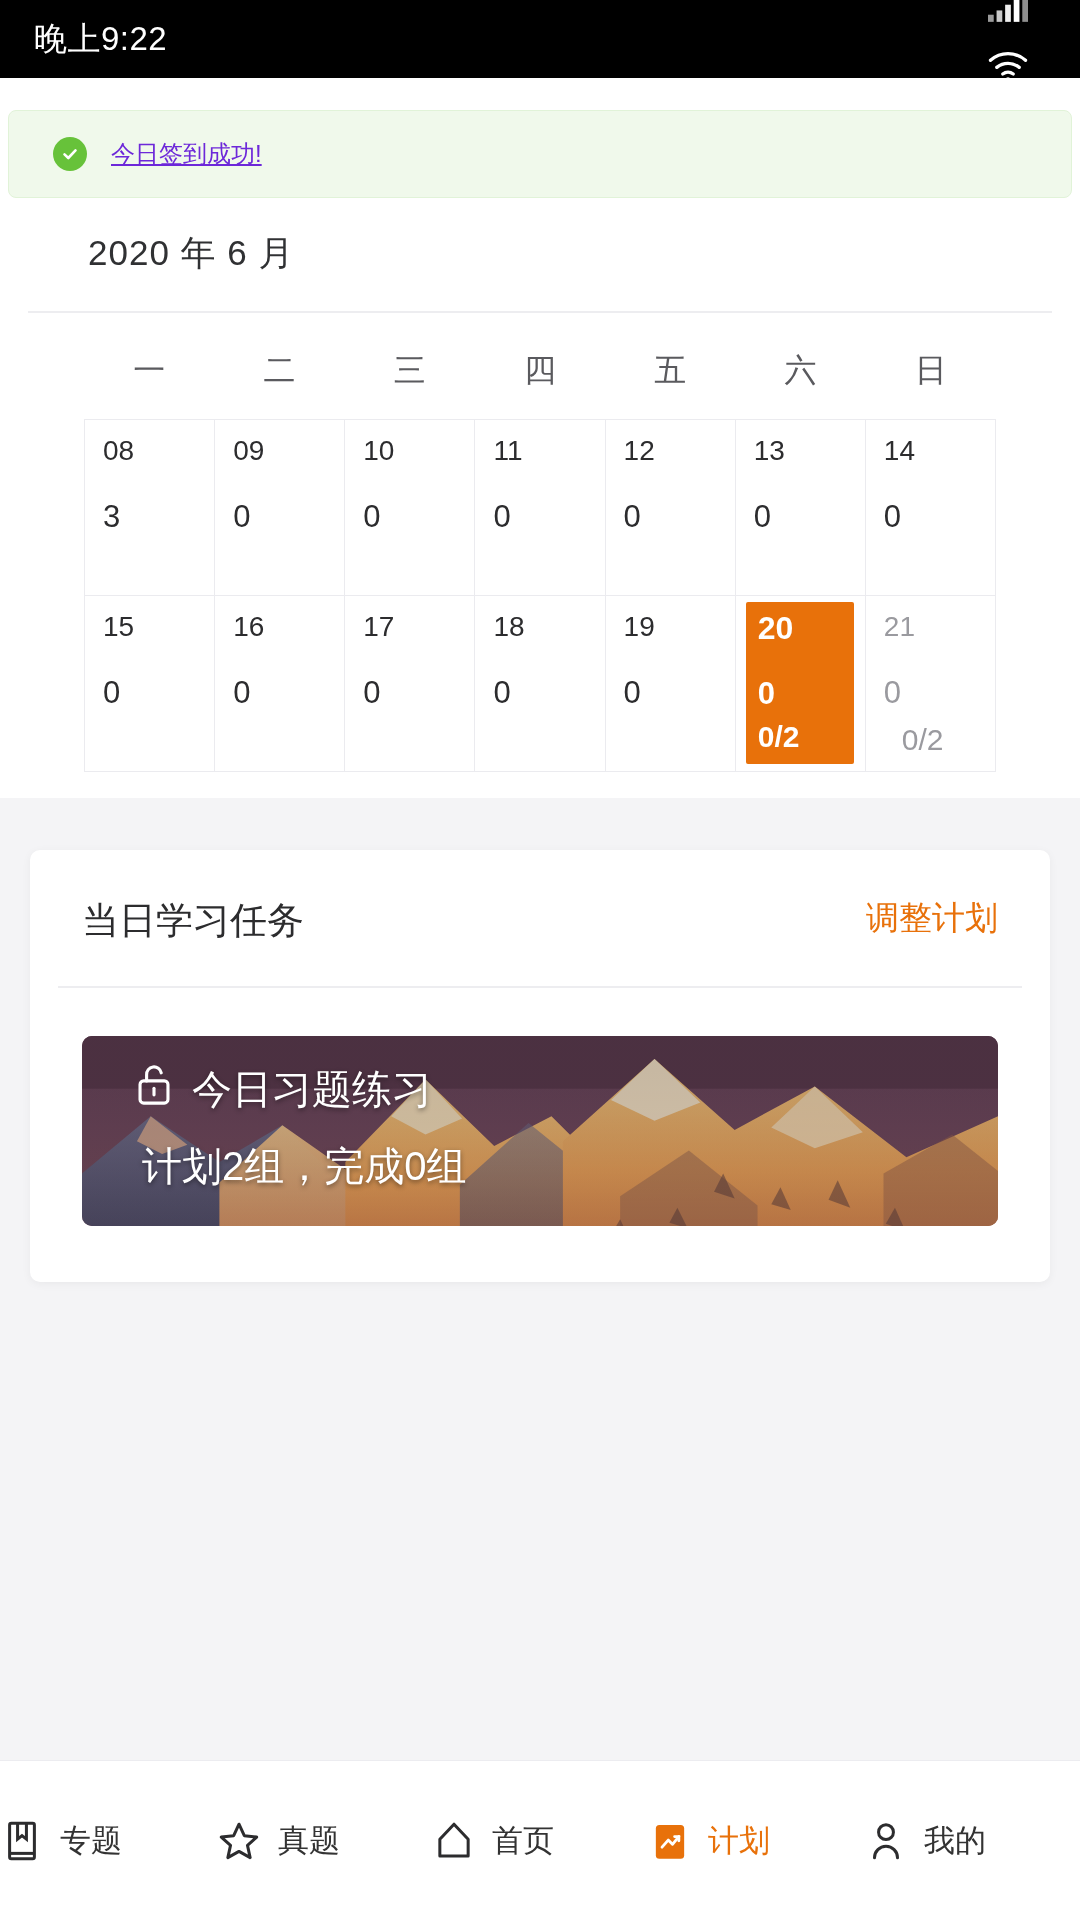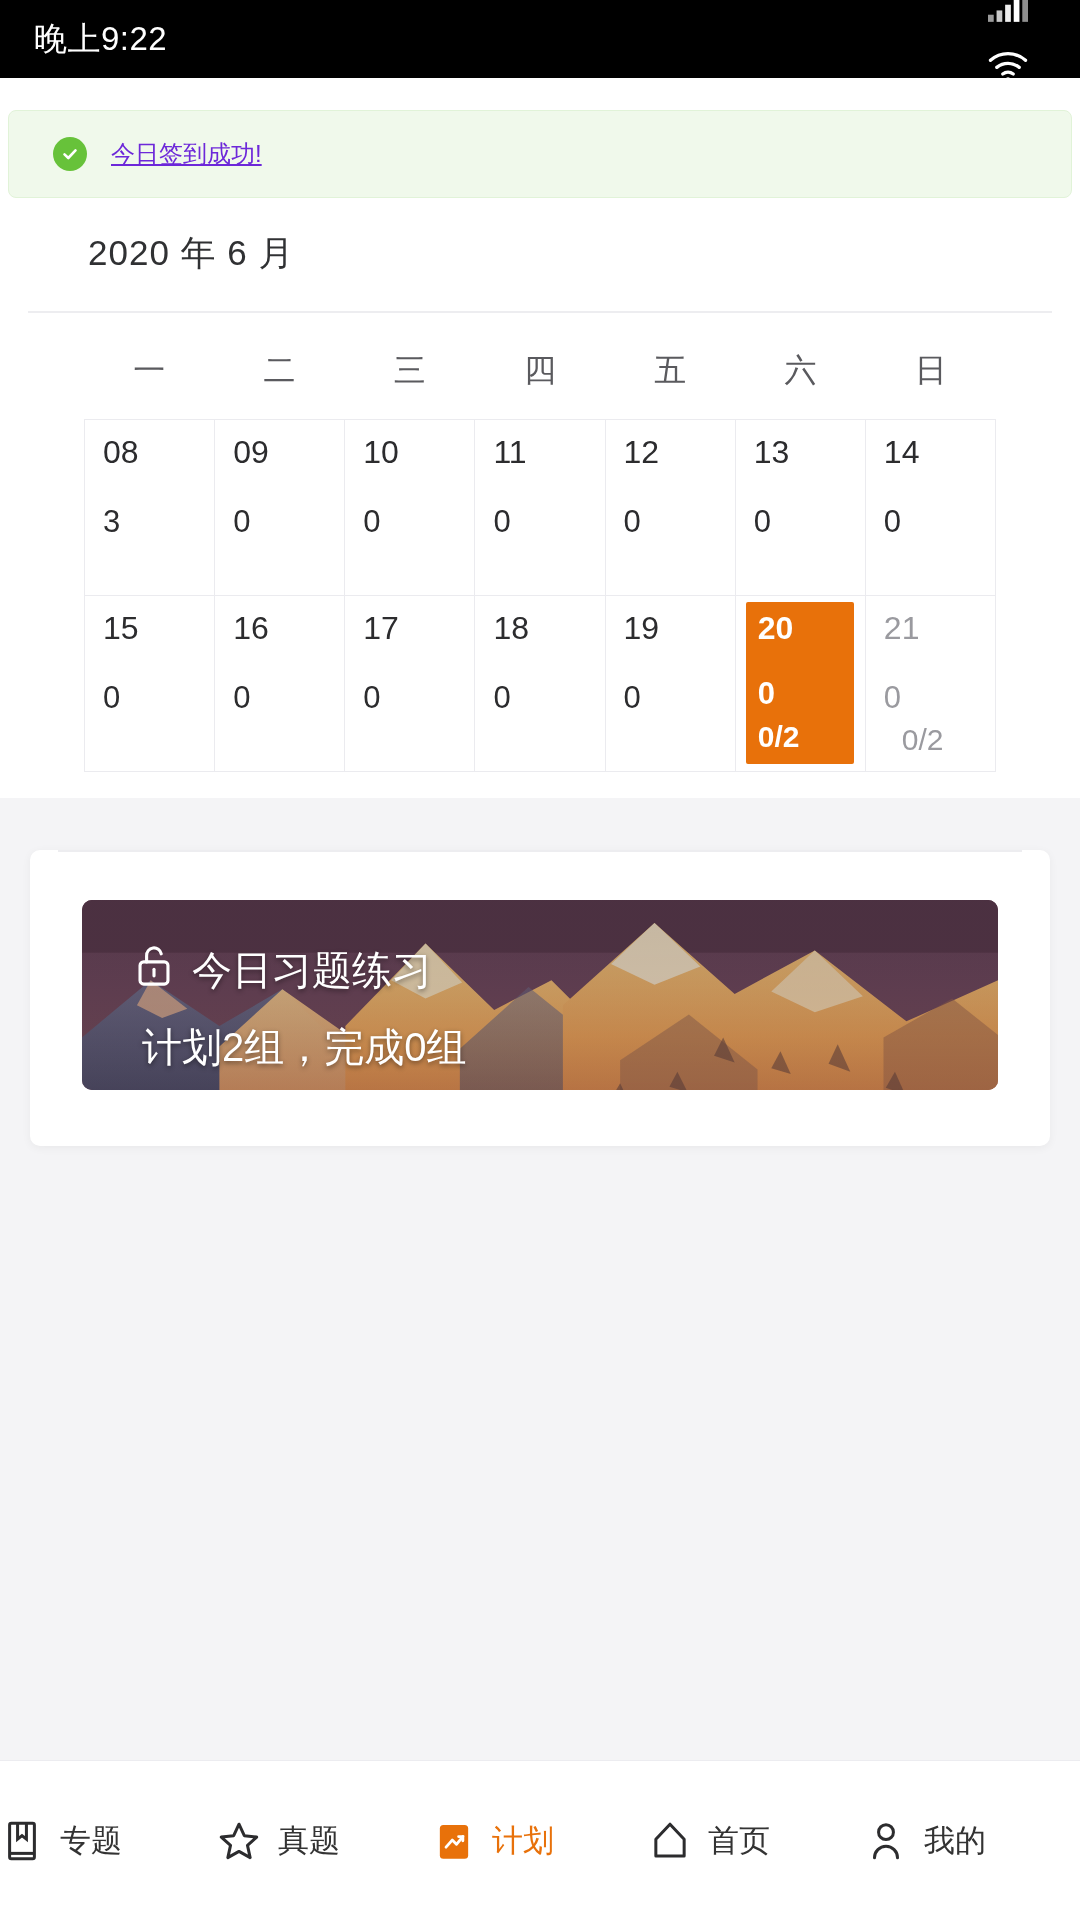--- a/index.html
+++ b/index.html
@@ -64,21 +64,21 @@
   .cal-grid{
     margin:0 84px; border:1px solid #ebebef;
     border-right:none; border-bottom:none;
     display:grid; grid-template-columns:repeat(7,1fr);
   }
   .cal-cell{
     border-right:1px solid #ebebef; border-bottom:1px solid #ebebef;
     height:176px; padding:16px 0 0 18px; position:relative;
     background:#fff;
   }
-  .cal-cell .d-num{ font-size:32px; color:#2c2c2e; line-height:1.05; }
+  .cal-cell .d-num{ font-size:28px; color:#2c2c2e; line-height:1.05; }
   .cal-cell .d-cnt{ font-size:31px; color:#2c2c2e; margin-top:34px; }
   .cal-cell .d-frac{
     font-size:30px; color:#8a8a8f; position:absolute; left:18px; bottom:14px;margin-top:40px;
   }
   .cal-cell.future .d-num,
   .cal-cell.future .d-cnt,
   .cal-cell.future .d-frac{ color:#9a9a9f; }
 
   .cal-cell.today{ padding:0; }
   .cal-cell.today .today-box{
@@ -116,21 +116,20 @@
   .banner .overlay{
     position:absolute; inset:0;
     background:linear-gradient(180deg,rgba(60,50,70,.30),rgba(60,50,70,.22));
   }
   .banner-content{
     position:relative; z-index:3; padding:26px 0 0 52px; color:#fff;
   }
   .banner-line1{
     display:flex; align-items:flex-start; gap:18px; font-size:40px;
     text-shadow:0 2px 5px rgba(0,0,0,.45);
-    margin-top:17px;
   }
   .banner-line2{
     font-size:40px; margin-top:22px; padding-left:8px;
     text-shadow:0 2px 5px rgba(0,0,0,.45);
   }
 
   
   .tabbar{
     position:absolute; left:0; bottom:0; width:1080px; height:160px;
     background:#fff; border-top:1px solid #ececf0;
@@ -296,20 +295,24 @@
         <div style="position: relative; height: 100%;">
           <div class="d-num">21</div>
           <div class="d-cnt">0</div>
           <div class="d-frac">0/2</div>
         </div>
       </div>
     </div>
 </div>
 
 <div class="task-card">
+  <div class="task-head">
+    <div class="task-title">当日学习任务</div>
+    <div class="task-action">调整计划</div>
+  </div>
   <div class="task-divider"></div>
 
   <div class="banner">
     <svg class="bg" viewBox="0 0 800 200" preserveAspectRatio="none">
       <defs>
         <linearGradient id="sky" x1="0" y1="0" x2="0" y2="1">
           <stop offset="0%" stop-color="#5e3b4e"></stop>
           <stop offset="40%" stop-color="#6a4152"></stop>
           <stop offset="100%" stop-color="#7a4a50"></stop>
         </linearGradient>
@@ -380,42 +383,42 @@
 
   <div class="tab">
     <span class="tab-icon">
       <svg width="46" height="46" viewBox="0 0 26 26" fill="none" stroke="#2c2c2e" stroke-width="1.7" stroke-linejoin="round">
         <path d="M13 3.5 16 10l7 .8-5.2 4.7 1.5 6.9L13 18.9 6.7 22.4l1.5-6.9L3 10.8 10 10Z"></path>
       </svg>
     </span>
     <span class="tab-label">真题</span>
   </div>
 
+  <div class="tab">
+    <span class="tab-icon">
+      <svg width="44" height="46" viewBox="0 0 24 26" fill="none" stroke="#2c2c2e" stroke-width="1.7" stroke-linejoin="round">
+        <path d="M12 3.5 20 12v9.5H4V12Z"></path>
+      </svg>
+    </span>
+    <span class="tab-label">首页</span>
+  </div>
+
   <div class="tab active">
     <span class="tab-icon">
       <svg width="44" height="46" viewBox="0 0 24 26">
         <rect x="4" y="4" width="16" height="19" rx="2" fill="#e8710a"></rect>
         <path d="M7.5 16.5 11 12.5l2.4 2.4L17 10.5" fill="none" stroke="#fff" stroke-width="1.6" stroke-linecap="round" stroke-linejoin="round"></path>
         <path d="M14.6 10.5H17v2.4" fill="none" stroke="#fff" stroke-width="1.6" stroke-linecap="round"></path>
       </svg>
     </span>
     <span class="tab-label">计划</span>
   </div>
 
   <div class="tab">
     <span class="tab-icon">
-      <svg width="44" height="46" viewBox="0 0 24 26" fill="none" stroke="#2c2c2e" stroke-width="1.7" stroke-linejoin="round">
-        <path d="M12 3.5 20 12v9.5H4V12Z"></path>
-      </svg>
-    </span>
-    <span class="tab-label">首页</span>
-  </div>
-
-  <div class="tab">
-    <span class="tab-icon">
       <svg width="44" height="46" viewBox="0 0 24 26" fill="none" stroke="#2c2c2e" stroke-width="1.7" stroke-linecap="round">
         <circle cx="12" cy="8" r="4.2"></circle>
         <path d="M5.5 22.5a6.5 6.5 0 0 1 13 0"></path>
       </svg>
     </span>
     <span class="tab-label">我的</span>
   </div>
 </div>
 
 </body></html>

